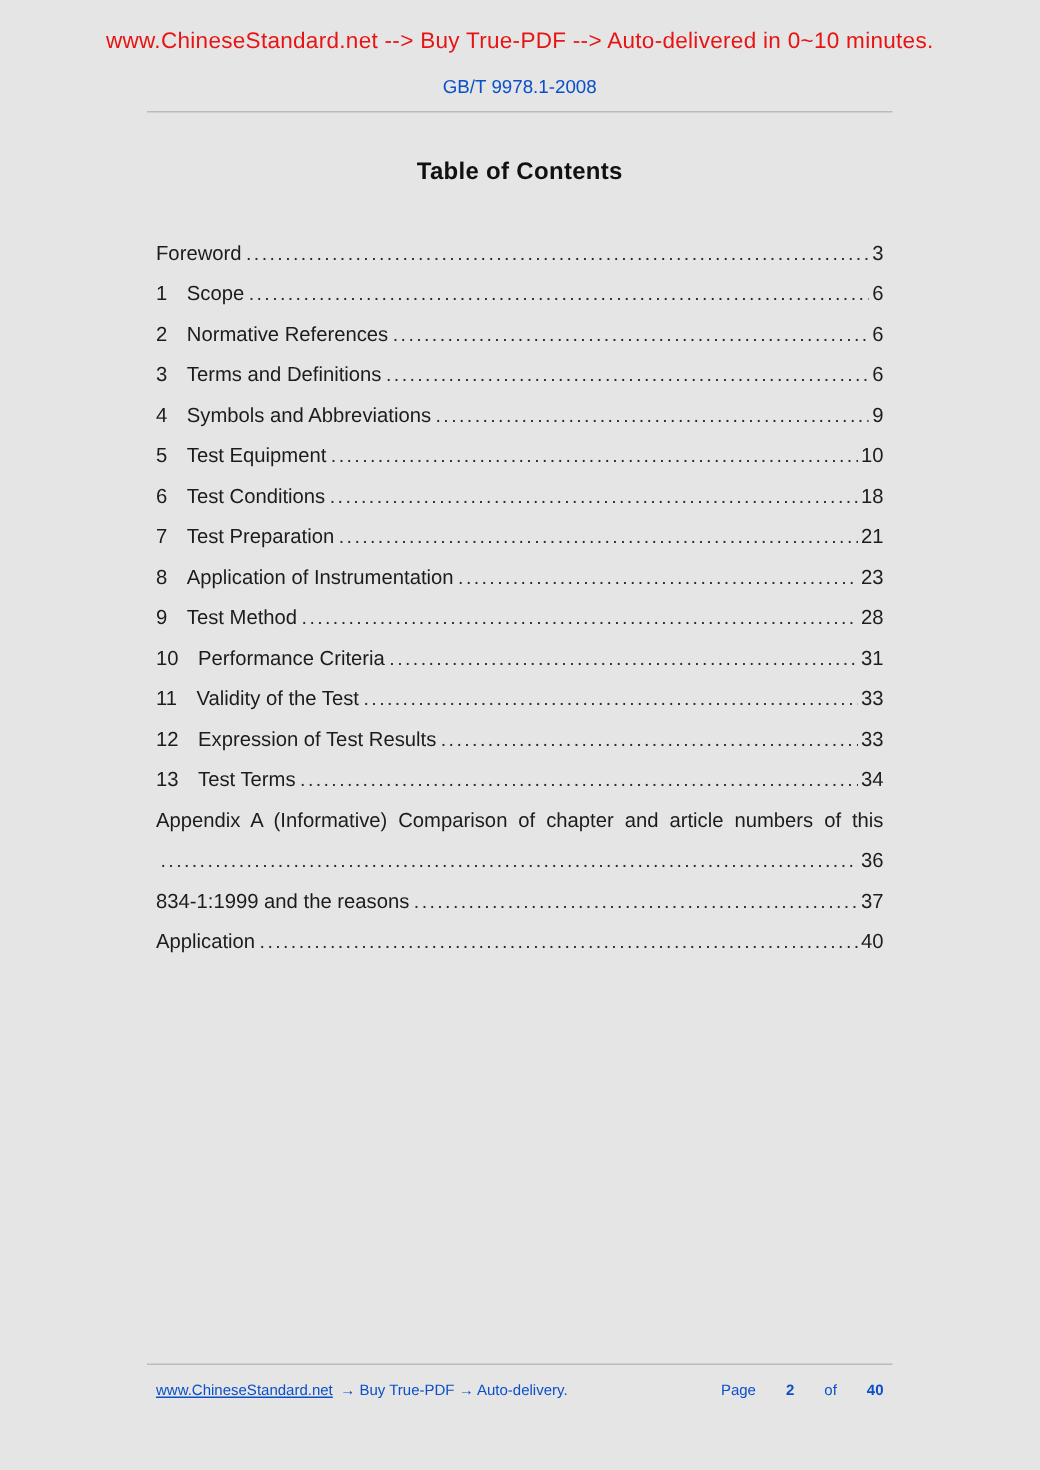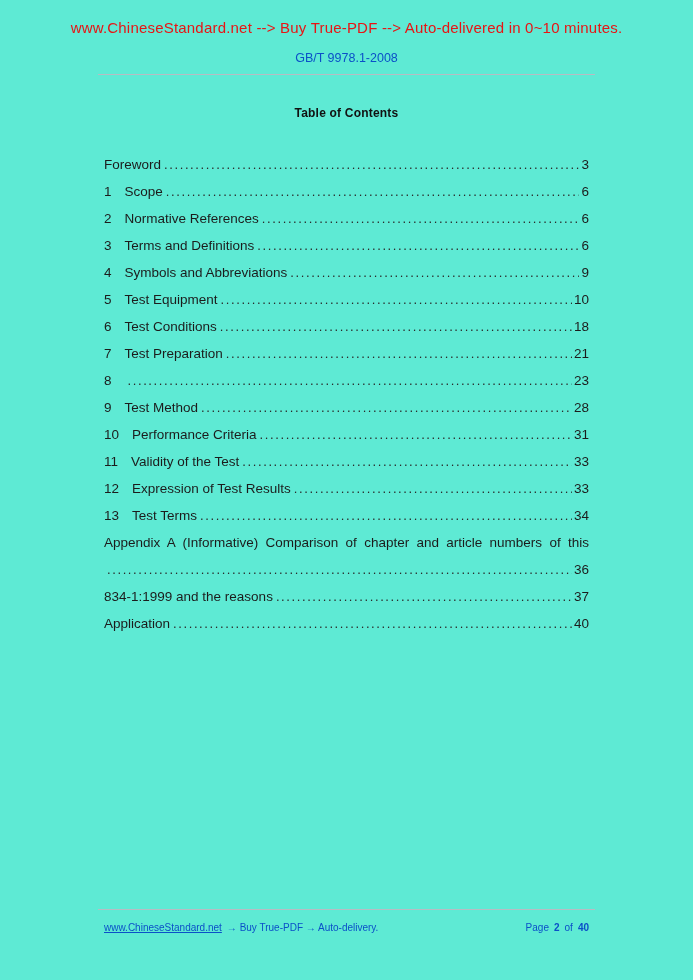--- a/index.html
+++ b/index.html
@@ -6,21 +6,21 @@
     --red:#e81414;
     --blue:#0b50c8;
     --text:#1c1c1c;
     --rule:#b8bcc2;
   }
   html,body{margin:0;padding:0;background:#fff;}
   .page{
     position:relative;
     width:693px;height:980px;
     margin:0 auto;
-    background:#5eead4;
+    background:#e5e5e5;
     font-family:"Liberation Sans", sans-serif;
     color:var(--text);
     overflow:hidden;
     box-sizing:border-box;
   }
   .banner{
     padding-top:19px;
     text-align:center;
     color:var(--red);
     font-size:15px;
@@ -34,21 +34,21 @@
   }
   .rule{
     border:0;
     border-top:1px solid var(--rule);
     margin:9px 98px 0 98px;
     height:0;
   }
   .page-title{
     margin:31px 0 0 0;
     text-align:center;
-    font-size:12px;
+    font-size:16px;
     font-weight:bold;
     color:#111;
     letter-spacing:.2px;
   }
   .toc{
     margin:31px 104px 0 104px;
     font-size:13.5px;
   }
   .toc-entry{line-height:27px;}
   .toc-line-justify{
@@ -86,21 +86,21 @@
   .footer-row{
     display:flex;
     justify-content:space-between;
     align-items:baseline;
     margin:0 104px;
     font-size:10px;
     color:var(--blue);
   }
   .footer-left{display:inline-flex;gap:5px;align-items:baseline;}
   .footer-link{color:var(--blue);text-decoration:underline;cursor:pointer;}
-  .page-indicator{display:inline-flex;gap:5px;align-items:baseline;}
+  .page-indicator{display:inline-flex;gap:20px;align-items:baseline;}
   .page-indicator .num{font-weight:bold;}
 </style>
 </head>
 <body>
 
 <div class="page">
 
   <div class="banner">www.ChineseStandard.net --&gt; Buy True-PDF --&gt; Auto-delivered in 0~10 minutes.</div>
 
   <div class="doc-code">GB/T 9978.1-2008</div>
@@ -169,20 +169,21 @@
         <div class="toc-lastline">
           <span class="toc-num">7</span>
           <span class="toc-label">Test Preparation</span>
           <span class="toc-dots"></span>
           <span class="toc-page">21</span>
         </div>
       </div>
       <div class="toc-entry">
         <div class="toc-lastline">
           <span class="toc-num">8</span>
+          <span class="toc-label">Application of Instrumentation</span>
           <span class="toc-dots"></span>
           <span class="toc-page">23</span>
         </div>
       </div>
       <div class="toc-entry">
         <div class="toc-lastline">
           <span class="toc-num">9</span>
           <span class="toc-label">Test Method</span>
           <span class="toc-dots"></span>
           <span class="toc-page">28</span>

